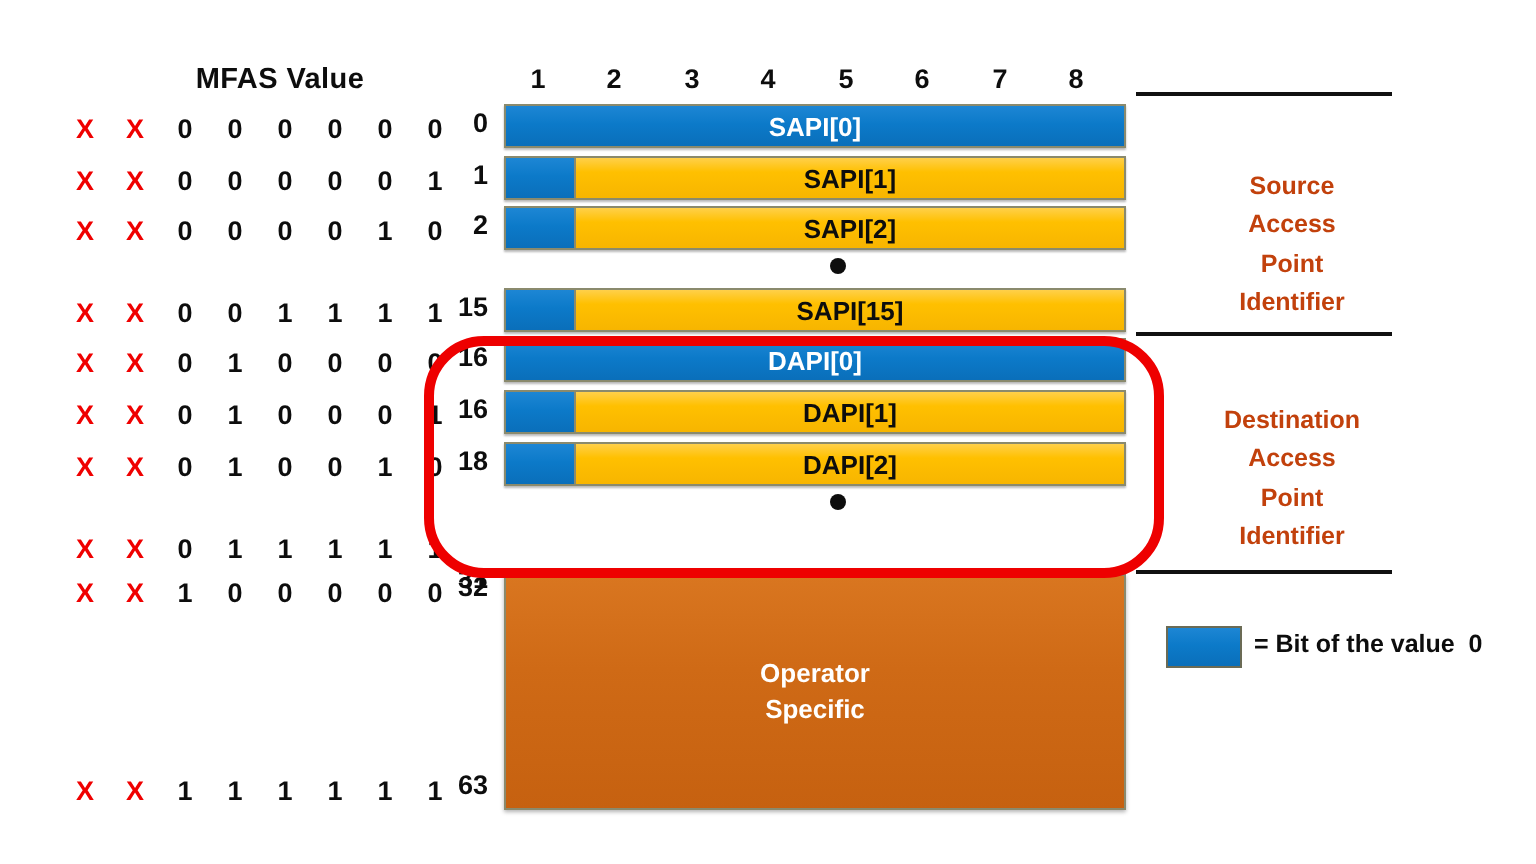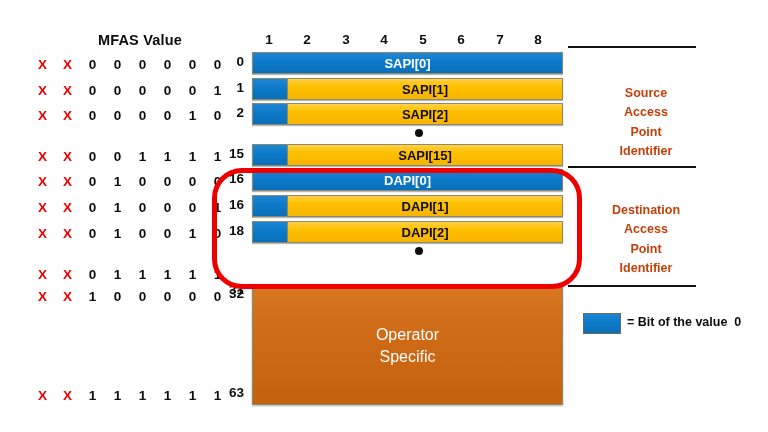--- a/index.html
+++ b/index.html
@@ -85,21 +85,21 @@
   .opblock{
     left:252px;width:311px;
     background:linear-gradient(#d97620 0%,#cf6a16 40%,#c66110 100%);
     border:1px solid #8a8a6d;
     box-sizing:border-box;
     box-shadow:0 1px 2px rgba(0,0,0,.3);
     display:flex;align-items:center;justify-content:center;
   }
   .op-text{
     text-align:center;color:#ffffff;
-    font-size:16px;font-weight:normal;line-height:1.35;
+    font-size:13px;font-weight:bold;line-height:1.35;
   }
 
   
   .rule{
     left:568px;width:128px;height:0;
     border-top:2.5px solid #111111;
   }
   .grouplabel{
     left:590px;width:112px;
     text-align:center;font-size:12.5px;font-weight:bold;

